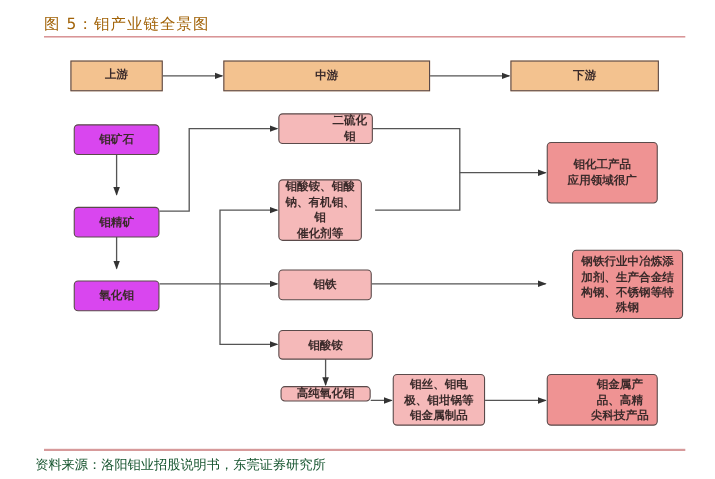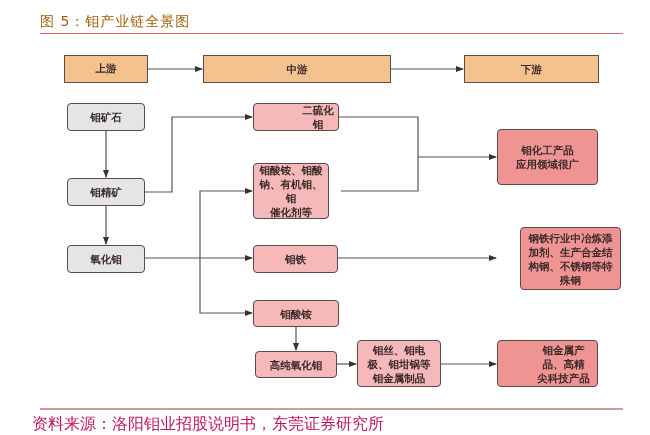--- a/index.html
+++ b/index.html
@@ -2,27 +2,27 @@
 <html><head>
 <meta charset="utf-8">
 <style>
   html, body { margin: 0; padding: 0; background: #ffffff; }
   body { width: 650px; height: 435px; position: relative; overflow: hidden;
          font-family: "DejaVu Sans", "Liberation Sans", sans-serif; color: #222; }
   .title { position: absolute; left: 40px; top: 13px; font-size: 14px; letter-spacing: 1px; color: #a16207; }
   .rule { position: absolute; left: 40px; width: 583px; height: 1px; background: #c9696b; }
   .rule.top { top: 33px; }
   .rule.bottom { top: 408px; height: 2px; background: #d79a9b; }
-  .source { position: absolute; left: 32px; top: 414px; font-size: 16px; color: #be185d; }
+  .source { position: absolute; left: 32px; top: 414px; font-size: 12px; color: #14532d; }
   svg.links { position: absolute; left: 0; top: 0; }
   .box { position: absolute; box-sizing: border-box; border: 1.3px solid #5a4a4a;
          display: flex; align-items: center; justify-content: center; text-align: center;
          font-size: 10.5px; font-weight: bold; line-height: 14px; color: #3a2a2a; padding: 0 4px; white-space: pre-line; }
   .stage { background: #f3c28f; border-radius: 0; }
-  .raw { background: #e5e5e5; border-radius: 4px; }
+  .raw { background: #d946ef; border-radius: 4px; margin-top: 10px; }
   .mid { background: #f5b9b9; border-radius: 4px; }
   .end { background: #ef9393; border-radius: 4px; }
 </style>
 </head>
 <body>
 
 <div class="title">图 5：钼产业链全景图</div>
 <div class="rule top"></div>
 
 <svg class="links" width="650" height="435">
@@ -68,21 +68,21 @@
 <div class="box raw" style="left:67px;top:103px;width:78px;height:28px;">钼矿石</div>
 <div class="box raw" style="left:67px;top:178px;width:78px;height:28px;">钼精矿</div>
 <div class="box raw" style="left:67px;top:245px;width:78px;height:28px;">氧化钼</div>
 
 <div class="box mid" style="left:253px;top:103px;width:86px;height:28px;padding-left:48px;">二硫化钼</div>
 <div class="box mid" style="left:253px;top:163px;width:76px;height:56px;">钼酸铵、钼酸
 钠、有机钼、钼
 催化剂等</div>
 <div class="box mid" style="left:253px;top:245px;width:85px;height:28px;">钼铁</div>
 <div class="box mid" style="left:253px;top:300px;width:86px;height:27px;">钼酸铵</div>
-<div class="box mid" style="left:255px;top:351px;width:82px;height:27px;">高纯氧化钼</div>
+<div class="box mid" style="left:255px;top:351px;width:82px;height:14px;">高纯氧化钼</div>
 <div class="box mid" style="left:357px;top:340px;width:84px;height:47px;">钼丝、钼电
 极、钼坩锅等
 钼金属制品</div>
 
 <div class="box end" style="left:497px;top:129px;width:101px;height:56px;">钼化工产品
 应用领域很广</div>
 <div class="box end" style="left:520px;top:227px;width:101px;height:63px;">钢铁行业中冶炼添
 加剂、生产合金结
 构钢、不锈钢等特
 殊钢</div>

